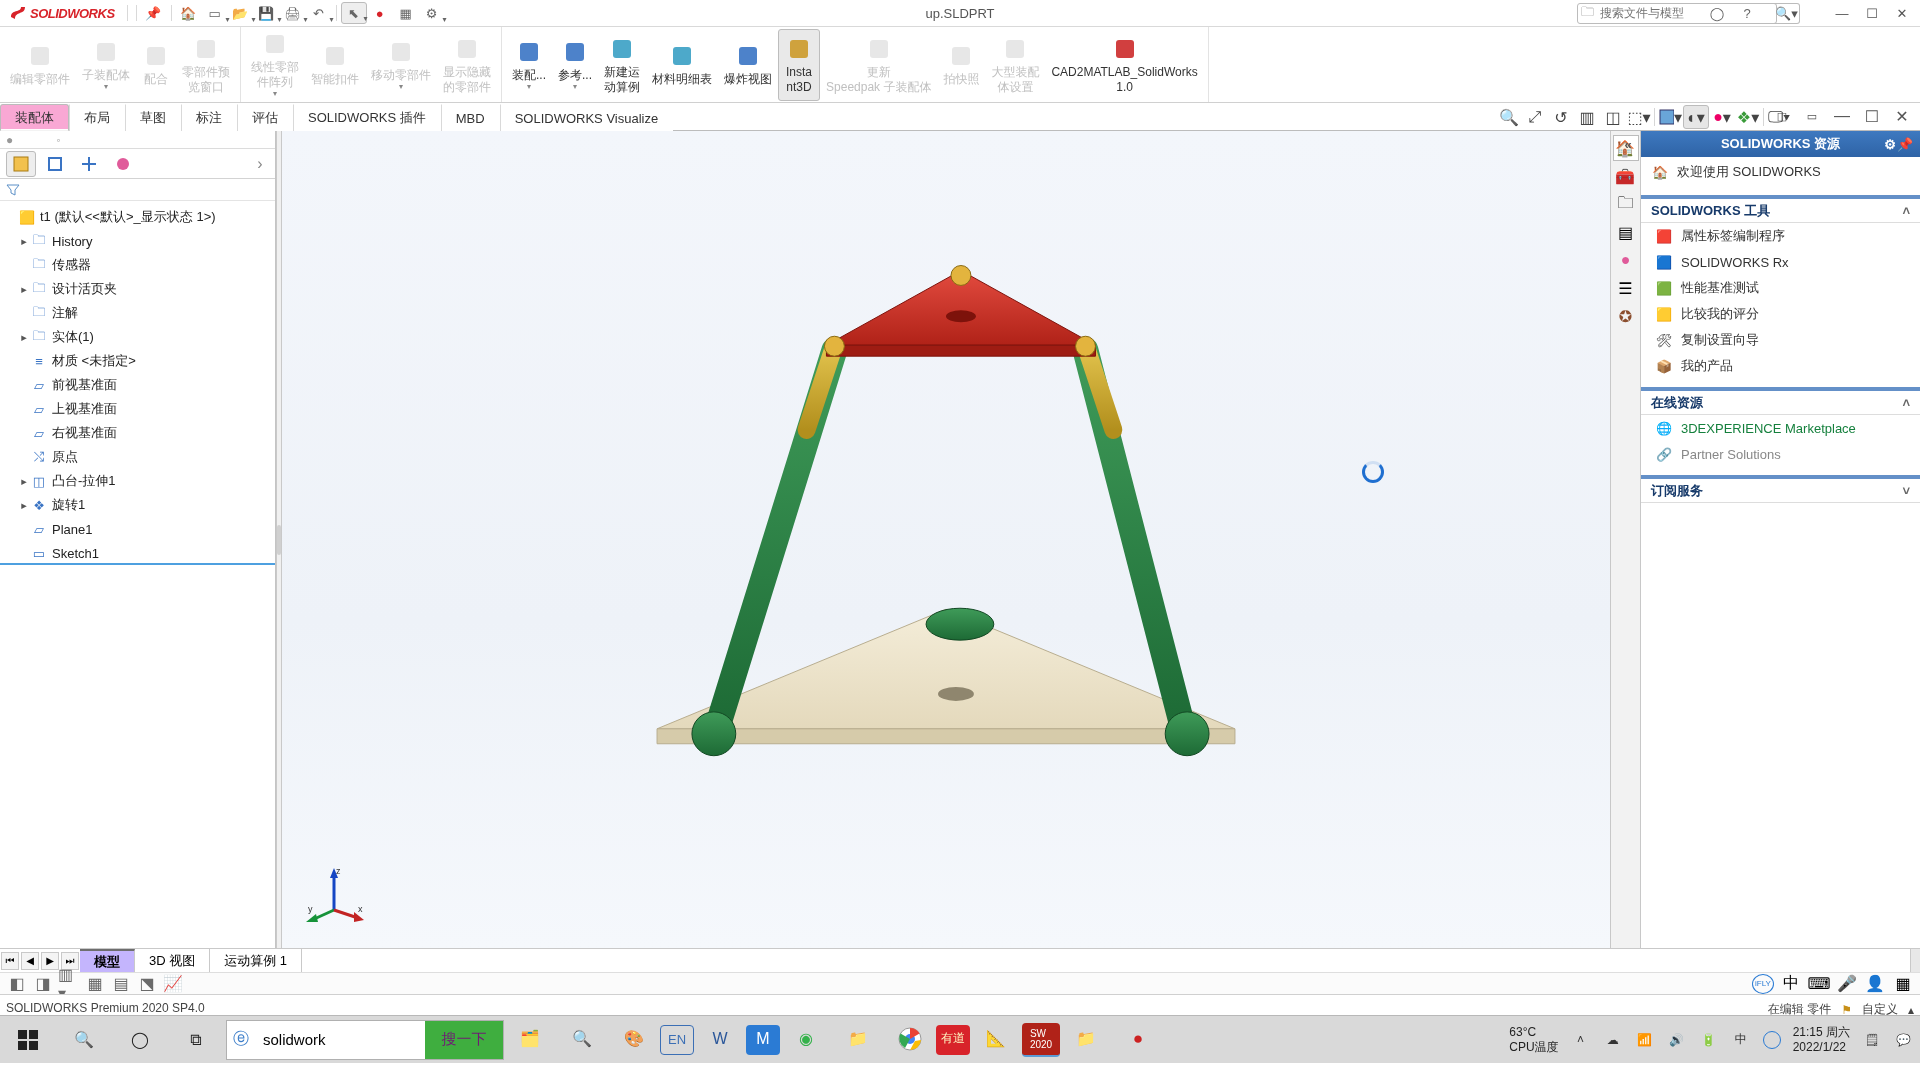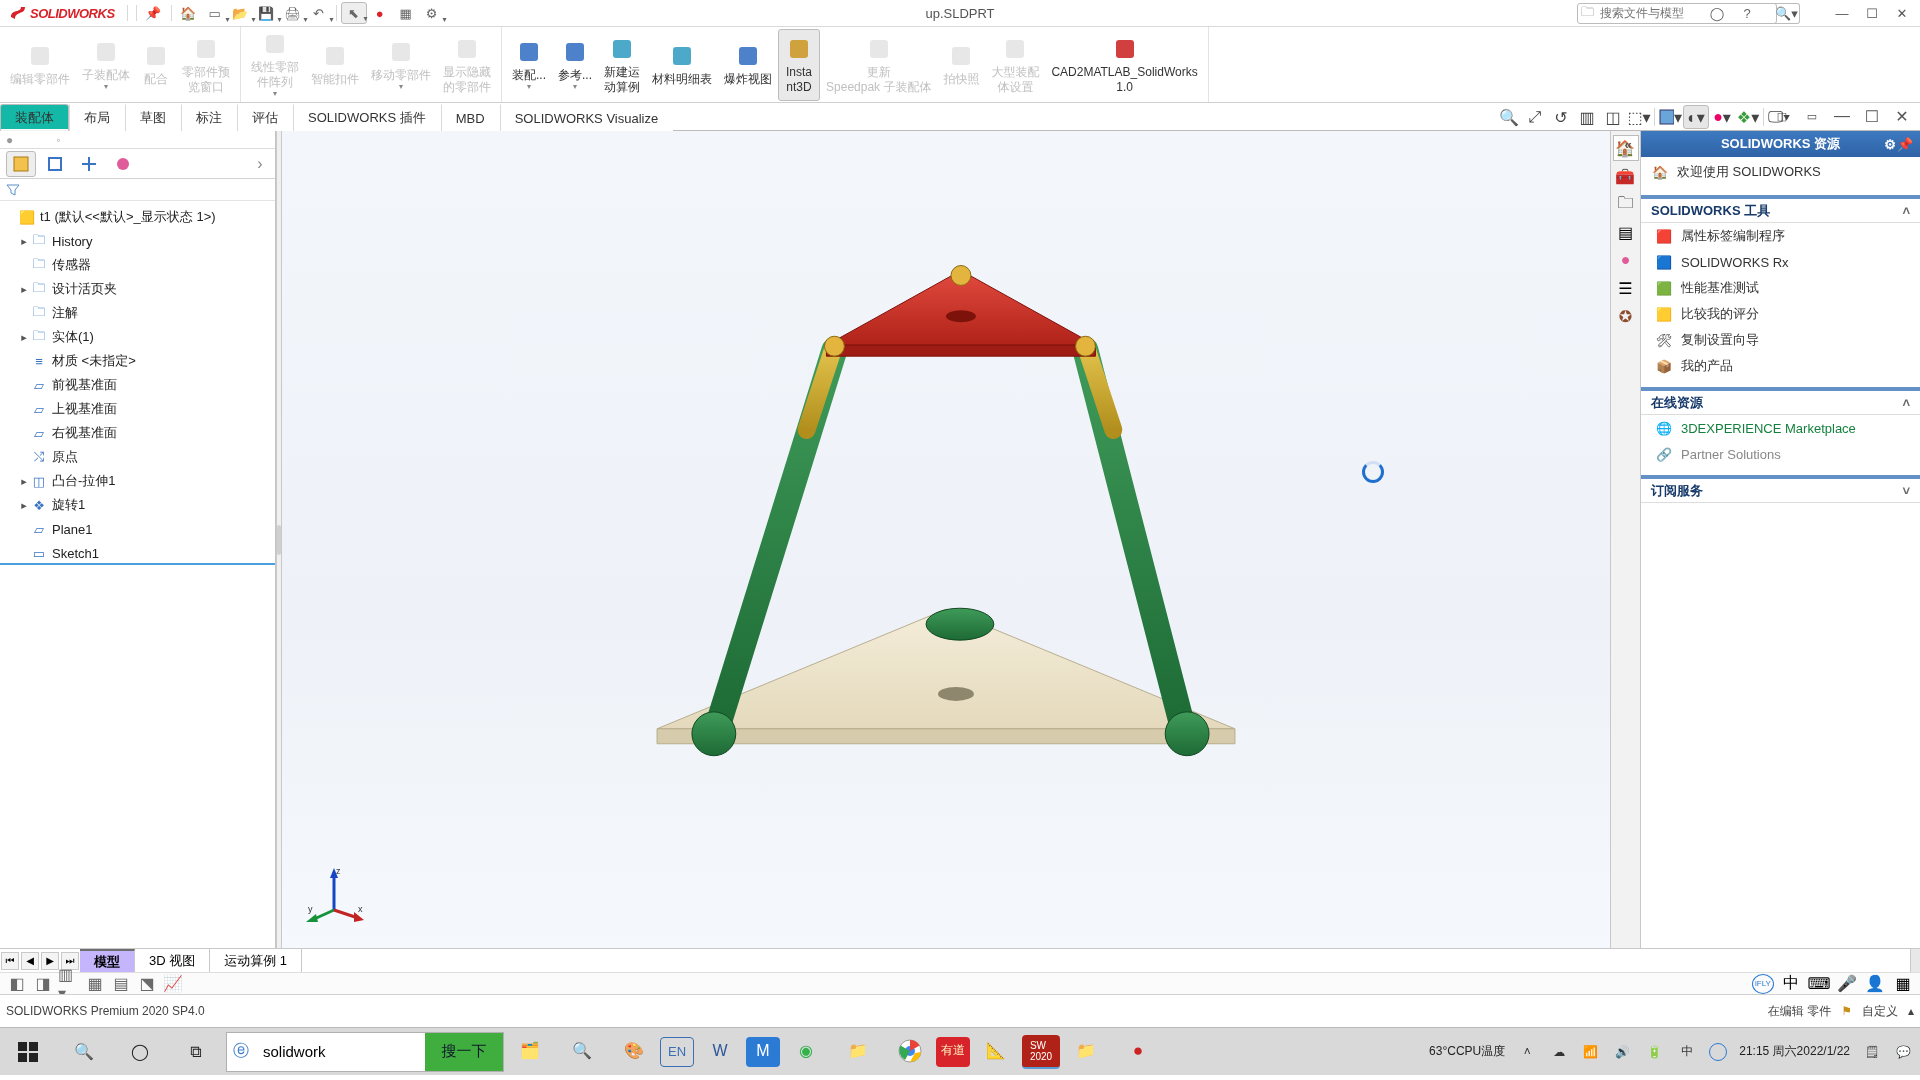--- a/index.html
+++ b/index.html
@@ -29,21 +29,21 @@
 .rb-btn.enabled { color:#333; }
 .rb-btn.active { background:#e9e9e9; border:1px solid #bdbdbd; border-radius:3px; }
 .rb-ico { width:28px; height:28px; margin-bottom:2px; display:flex; align-items:center; justify-content:center; }
 .rb-ico svg { display:block; }
 .rb-dd-mark { font-size:8px; color:#888; }
 
 
 #tabstrip { height:28px; display:flex; align-items:stretch; border-bottom:1px solid #bcbcbc; position:relative; background:#fff;}
 .tab { padding:0 14px; display:flex; align-items:center; font-size:13px; color:#333; border:1px solid transparent; border-bottom:none; position:relative; top:1px; background:#fff; }
 .tab + .tab { border-left:1px solid #d9d9d9; }
-.tab.active { background:#14b8a6; border:1px solid #bcbcbc; border-bottom:1px solid #f3f3f3; border-radius:3px 3px 0 0; box-shadow:0 -1px 0 #fff inset;font-family:Liberation Mono, monospace; }
+.tab.active { background:#f9a8d4; border:1px solid #bcbcbc; border-bottom:1px solid #f3f3f3; border-radius:3px 3px 0 0; box-shadow:0 -1px 0 #fff inset;font-family:Liberation Mono, monospace; }
 #hud-toolbar { position:absolute; right:128px; top:1px; height:26px; display:flex; align-items:center; gap:0; }
 .hud-btn { width:26px; height:24px; display:flex; align-items:center; justify-content:center; color:#444; border:1px solid transparent; }
 .hud-btn.active { background:#e6e6e6; border:1px solid #bcbcbc; border-radius:3px;}
 .hud-sep { width:1px; height:18px; background:#d6d6d6; margin:0 2px; }
 #mdi-ctrls { position:absolute; right:4px; top:3px; display:flex; gap:2px; }
 
 
 #workzone { height:calc(1080px - 27px - 76px - 28px - 22px - 48px - 21px); display:flex; position:relative; background:#fff;}
 
 #workzone { height:817px; }
@@ -95,33 +95,33 @@
 
 
 #lower-tools { height:22px; background:#fbfbfb; border-top:1px solid #dedede; display:flex; align-items:center; padding-left:6px; gap:4px;}
 .lt-btn { width:22px; height:20px; display:flex; align-items:center; justify-content:center; color:#6a6a6a; }
 
 #acc-icons { position:absolute; right:6px; display:flex; gap:6px; align-items:center;}
 .acc-ico { width:22px; height:20px; display:flex; align-items:center; justify-content:center;}
 #lower-tools { position:relative; }
 
 
-#statusbar { height:21px; background:#fff; border-top:1px solid #d0d0d0; display:flex; align-items:center; font-size:12px; color:#444; padding:16px 6px; position:relative;}
+#statusbar { height:21px; background:#fff; border-top:1px solid #d0d0d0; display:flex; align-items:flex-start; font-size:12px; color:#444; padding:6px 6px; position:relative;}
 #statusbar .right { position:absolute; right:6px; display:flex; align-items:center; gap:10px; }
 
 
 #taskbar { height:48px; background:#d9d9d9; border-top:1px solid #b8b8b8; display:flex; align-items:center; position:relative; }
 .tb-btn { width:56px; height:48px; display:flex; align-items:center; justify-content:center; color:#222; }
 #tb-search { display:flex; align-items:center; height:40px; background:#fff; border:1px solid #b0b0b0; margin-left:2px; }
 #tb-search input { border:none; outline:none; height:100%; font-size:15px; padding-left:8px; width:170px; }
-#tb-search .go { width:78px; height:100%; background:#3fae3f; color:#0f172a; display:flex; align-items:center; justify-content:center; font-size:15px;}
+#tb-search .go { width:78px; height:100%; background:#3fae3f; color:#701a75; display:flex; align-items:center; justify-content:center; font-size:15px;}
 .tb-app { width:52px; height:48px; display:flex; align-items:center; justify-content:center; border-bottom:2px solid transparent;}
 .tb-app.active { background:#eaeaea; border-bottom:2px solid #5b9bd5;}
 #tb-tray { position:absolute; right:6px; display:flex; align-items:center; gap:12px; color:#222; font-size:12px;}
-#tb-tray .stack { display:flex; align-items:flex-start; line-height:1.25;}
+#tb-tray .stack { display:flex; flex-direction:column; align-items:flex-start; line-height:1.25;}
 #tb-tray .tray-ico { width:20px; height:20px; display:flex; align-items:center; justify-content:center; color:#333;}
 </style>
 </head>
 <body>
 
 <div id="titlebar">
   <div id="sw-logo">
     <svg width="20" height="20" viewBox="0 0 20 20">
         <path d="M3 14 C3 6 13 10 13 4 L17 4 C17 12 7 8 7 16 Z" fill="#d8232a"></path>
       </svg>

